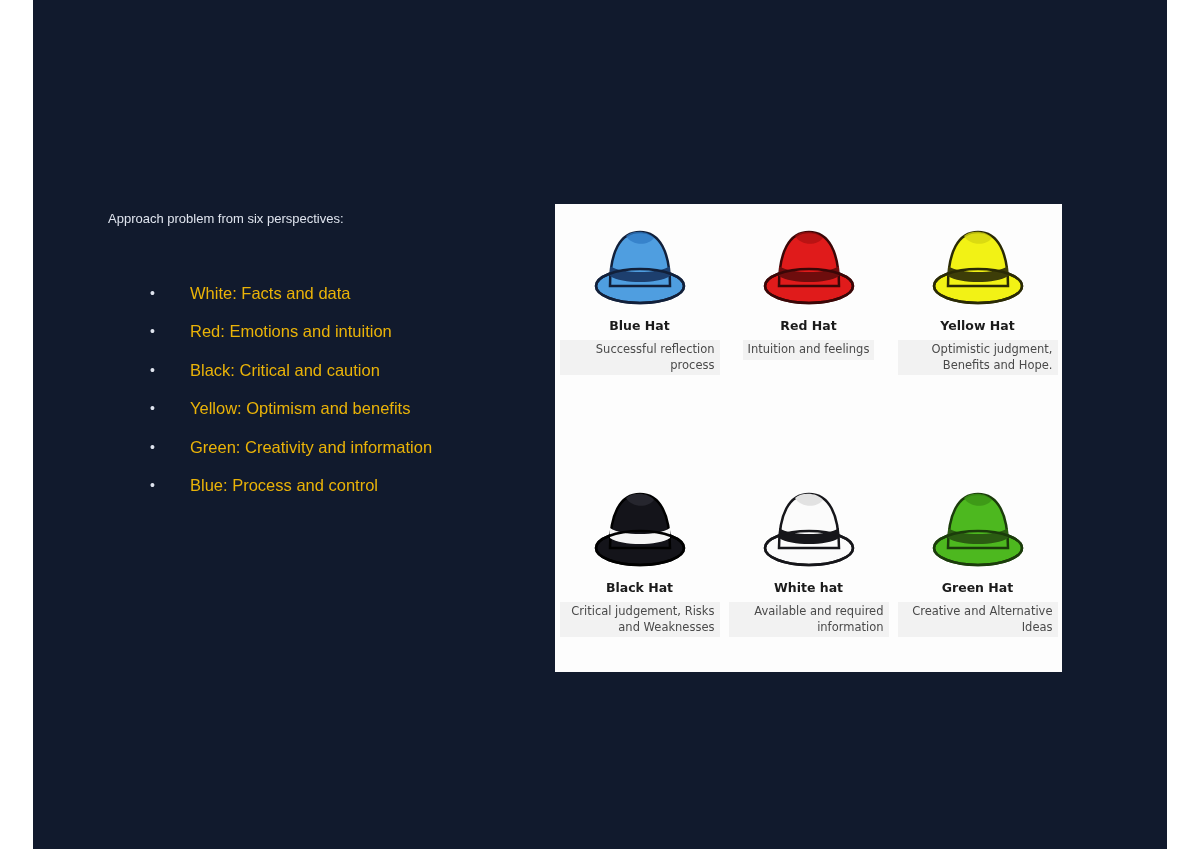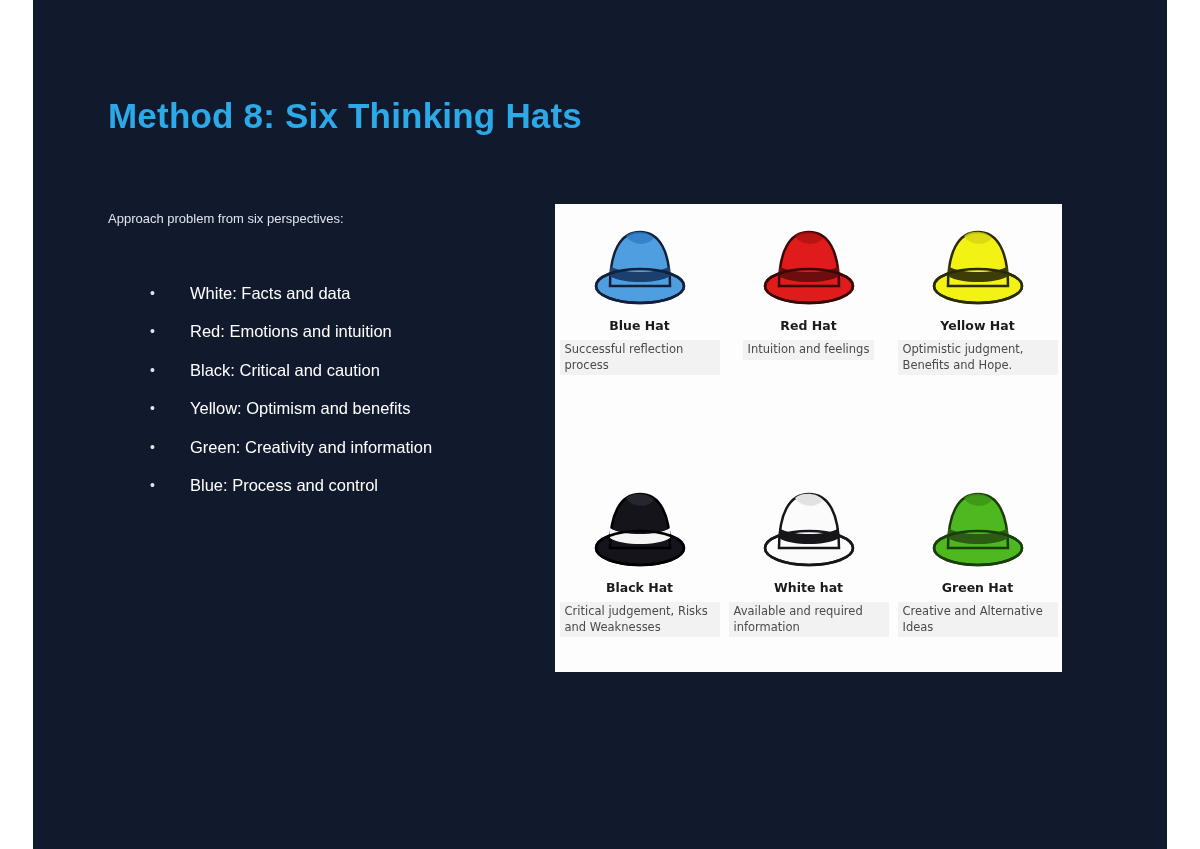--- a/index.html
+++ b/index.html
@@ -63,21 +63,21 @@
     top: 0;
     font-size: 14px;
     color: #dfe4ee;
     line-height: 38.4px;
   }
   .bullet-label {
     position: absolute;
     left: 82px;
     top: 0;
     font-size: 16.5px;
-    color: #ffffff;
+    color: #eab308;
     line-height: 38.4px;
     white-space: nowrap;
   }
 
   
   .figure-panel {
     position: absolute;
     left: 522px;
     top: 204px;
     width: 507px;
@@ -114,37 +114,36 @@
     font-weight: bold;
     color: #1b1b1b;
     font-family: "DejaVu Sans", sans-serif;
     text-align: center;
   }
   .hat-caption {
     margin-top: 7px;
     font-size: 11.5px;
     color: #4a4a4a;
     font-family: "DejaVu Sans", sans-serif;
-    text-align: left;
+    text-align: right;
     line-height: 1.35;
     background: #f2f2f2;
     padding: 2px 5px;
     max-width: 150px;
   }
 
   
   .hat-svg { display: block; }
 </style>
 </head>
 <body>
 
 <div class="page">
   <div class="slide">
 
-    <div class="slide-title">Method 8: Six Thinking Hats</div>
 
     <div class="lead-text">Approach problem from six perspectives:</div>
 
     <div class="bullet-list">
       <div class="bullet-row">
         <span class="bullet-dot">•</span>
         <span class="bullet-label">White: Facts and data</span>
       </div>
       <div class="bullet-row">
         <span class="bullet-dot">•</span>

